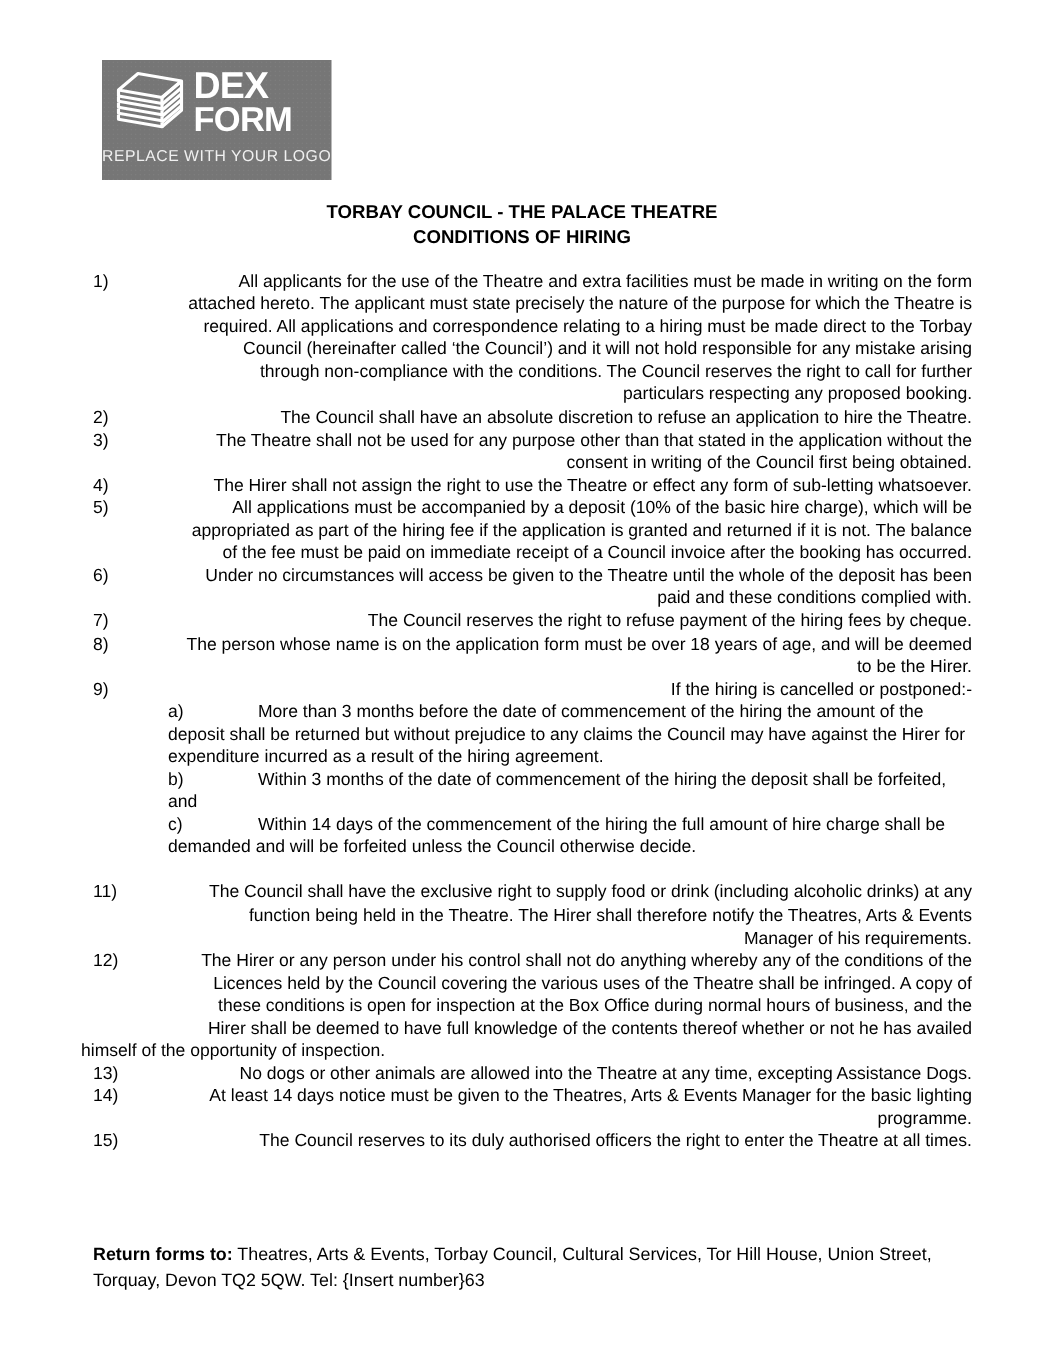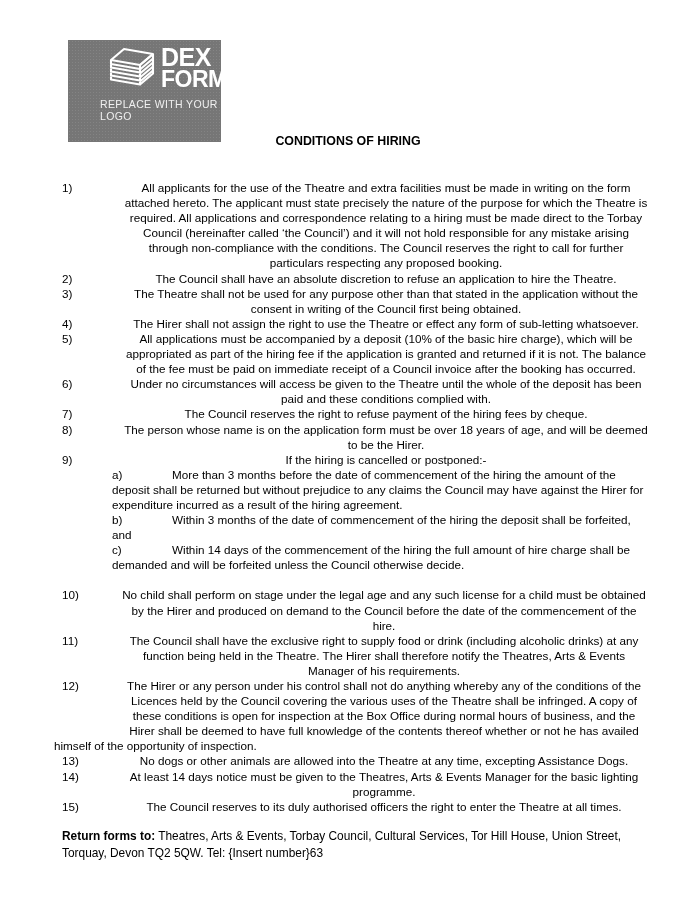--- a/index.html
+++ b/index.html
@@ -15,27 +15,26 @@
     position: relative;
     overflow: hidden;
   }
 
   
   .logo-box {
     position: absolute;
     left: 68px;
     top: 40px;
     width: 153px;
-    height: 102px;
+    height: 80px;
     background: #767676;
     background-image:
       radial-gradient(rgba(255,255,255,0.10) 0.5px, transparent 0.6px);
     background-size: 3px 3px;
     box-sizing: border-box;
-    padding-left: 32px;
   }
   .logo-top {
     display: flex;
     align-items: center;
     height: 56px;
     padding-left: 8px;
   }
   .logo-mark {
     width: 48px;
     height: 44px;
@@ -93,21 +92,21 @@
   .clause .num {
     flex: 0 0 auto;
     width: 26px;
     text-align: left;
   }
   .clause.wide .num {
     width: 22px;
   }
   .clause .body {
     flex: 1 1 auto;
-    text-align: center;
+    text-align: right;
     margin-left: 36px;
   }
 
   .sub-block {
     margin-bottom: 15px;
     margin-left: 50px;
     width: 536px;
   }
   .sub-item {
     margin-bottom: 0;
@@ -155,20 +154,21 @@
     </svg>
     <div class="logo-words">
       <span class="logo-dex">DEX</span>
       <span class="logo-form">FORM</span>
     </div>
   </div>
   <div class="logo-caption">REPLACE WITH YOUR LOGO</div>
 </div>
 
 <div class="title-block">
+  <div>TORBAY COUNCIL - THE PALACE THEATRE</div>
   <div>CONDITIONS OF HIRING</div>
 </div>
 
 <div class="doc-body">
   <div id="clauses-top">
       <div class="clause">
         <span class="num">1)</span>
         <span class="body">All applicants for the use of the Theatre and extra facilities must be made in writing on the form attached hereto.  The applicant must state precisely the nature of the purpose for which the Theatre is required. All applications and correspondence relating to a hiring must be made direct to the Torbay Council (hereinafter called ‘the Council’) and it will not hold responsible for any mistake arising through non-compliance with the conditions.  The Council reserves the right to call for further particulars respecting any proposed booking.</span>
       </div>
       <div class="clause">
@@ -204,24 +204,20 @@
         <span class="body">If the hiring is cancelled or postponed:-</span>
       </div>
     </div>
   <div class="sub-block" id="sub-clauses">
       <div class="sub-item"><span class="lbl">a)</span><span>More than 3 months before the date of commencement of the hiring the amount of the deposit shall be returned but without prejudice to any claims the Council may have against the Hirer for expenditure incurred as a result of the hiring agreement.</span></div>
       <div class="sub-item"><span class="lbl">b)</span><span>Within 3 months of the date of commencement of the hiring the deposit shall be forfeited, and</span></div>
       <div class="sub-item"><span class="lbl">c)</span><span>Within 14 days of the commencement of the hiring the full amount of hire charge shall be demanded and will be forfeited unless the Council otherwise decide.</span></div>
     </div>
   <div id="clauses-bottom">
       <div class="clause wide">
-        <span class="num">10)</span>
-        <span class="body">No child shall perform on stage under the legal age and any such license for a child must be obtained by the Hirer and produced on demand to the Council before the date of the commencement of the hire.</span>
-      </div>
-      <div class="clause wide">
         <span class="num">11)</span>
         <span class="body">The Council shall have the exclusive right to supply food or drink (including alcoholic drinks) at any function being held in the Theatre.  The Hirer shall therefore notify the Theatres, Arts &amp; Events Manager of his requirements.</span>
       </div>
       <div class="clause wide">
         <span class="num">12)</span>
         <span class="body">The Hirer or any person under his control shall not do anything whereby any of the conditions of the Licences held by the Council covering the various uses of the Theatre shall be infringed.  A copy of these conditions is open for inspection at the Box Office during normal hours of business, and the Hirer shall be deemed to have full knowledge of the contents thereof whether or not he has availed</span>
       </div>
       <div class="outdent-line">himself of the opportunity of inspection.</div>
       <div class="clause wide">
         <span class="num">13)</span>

